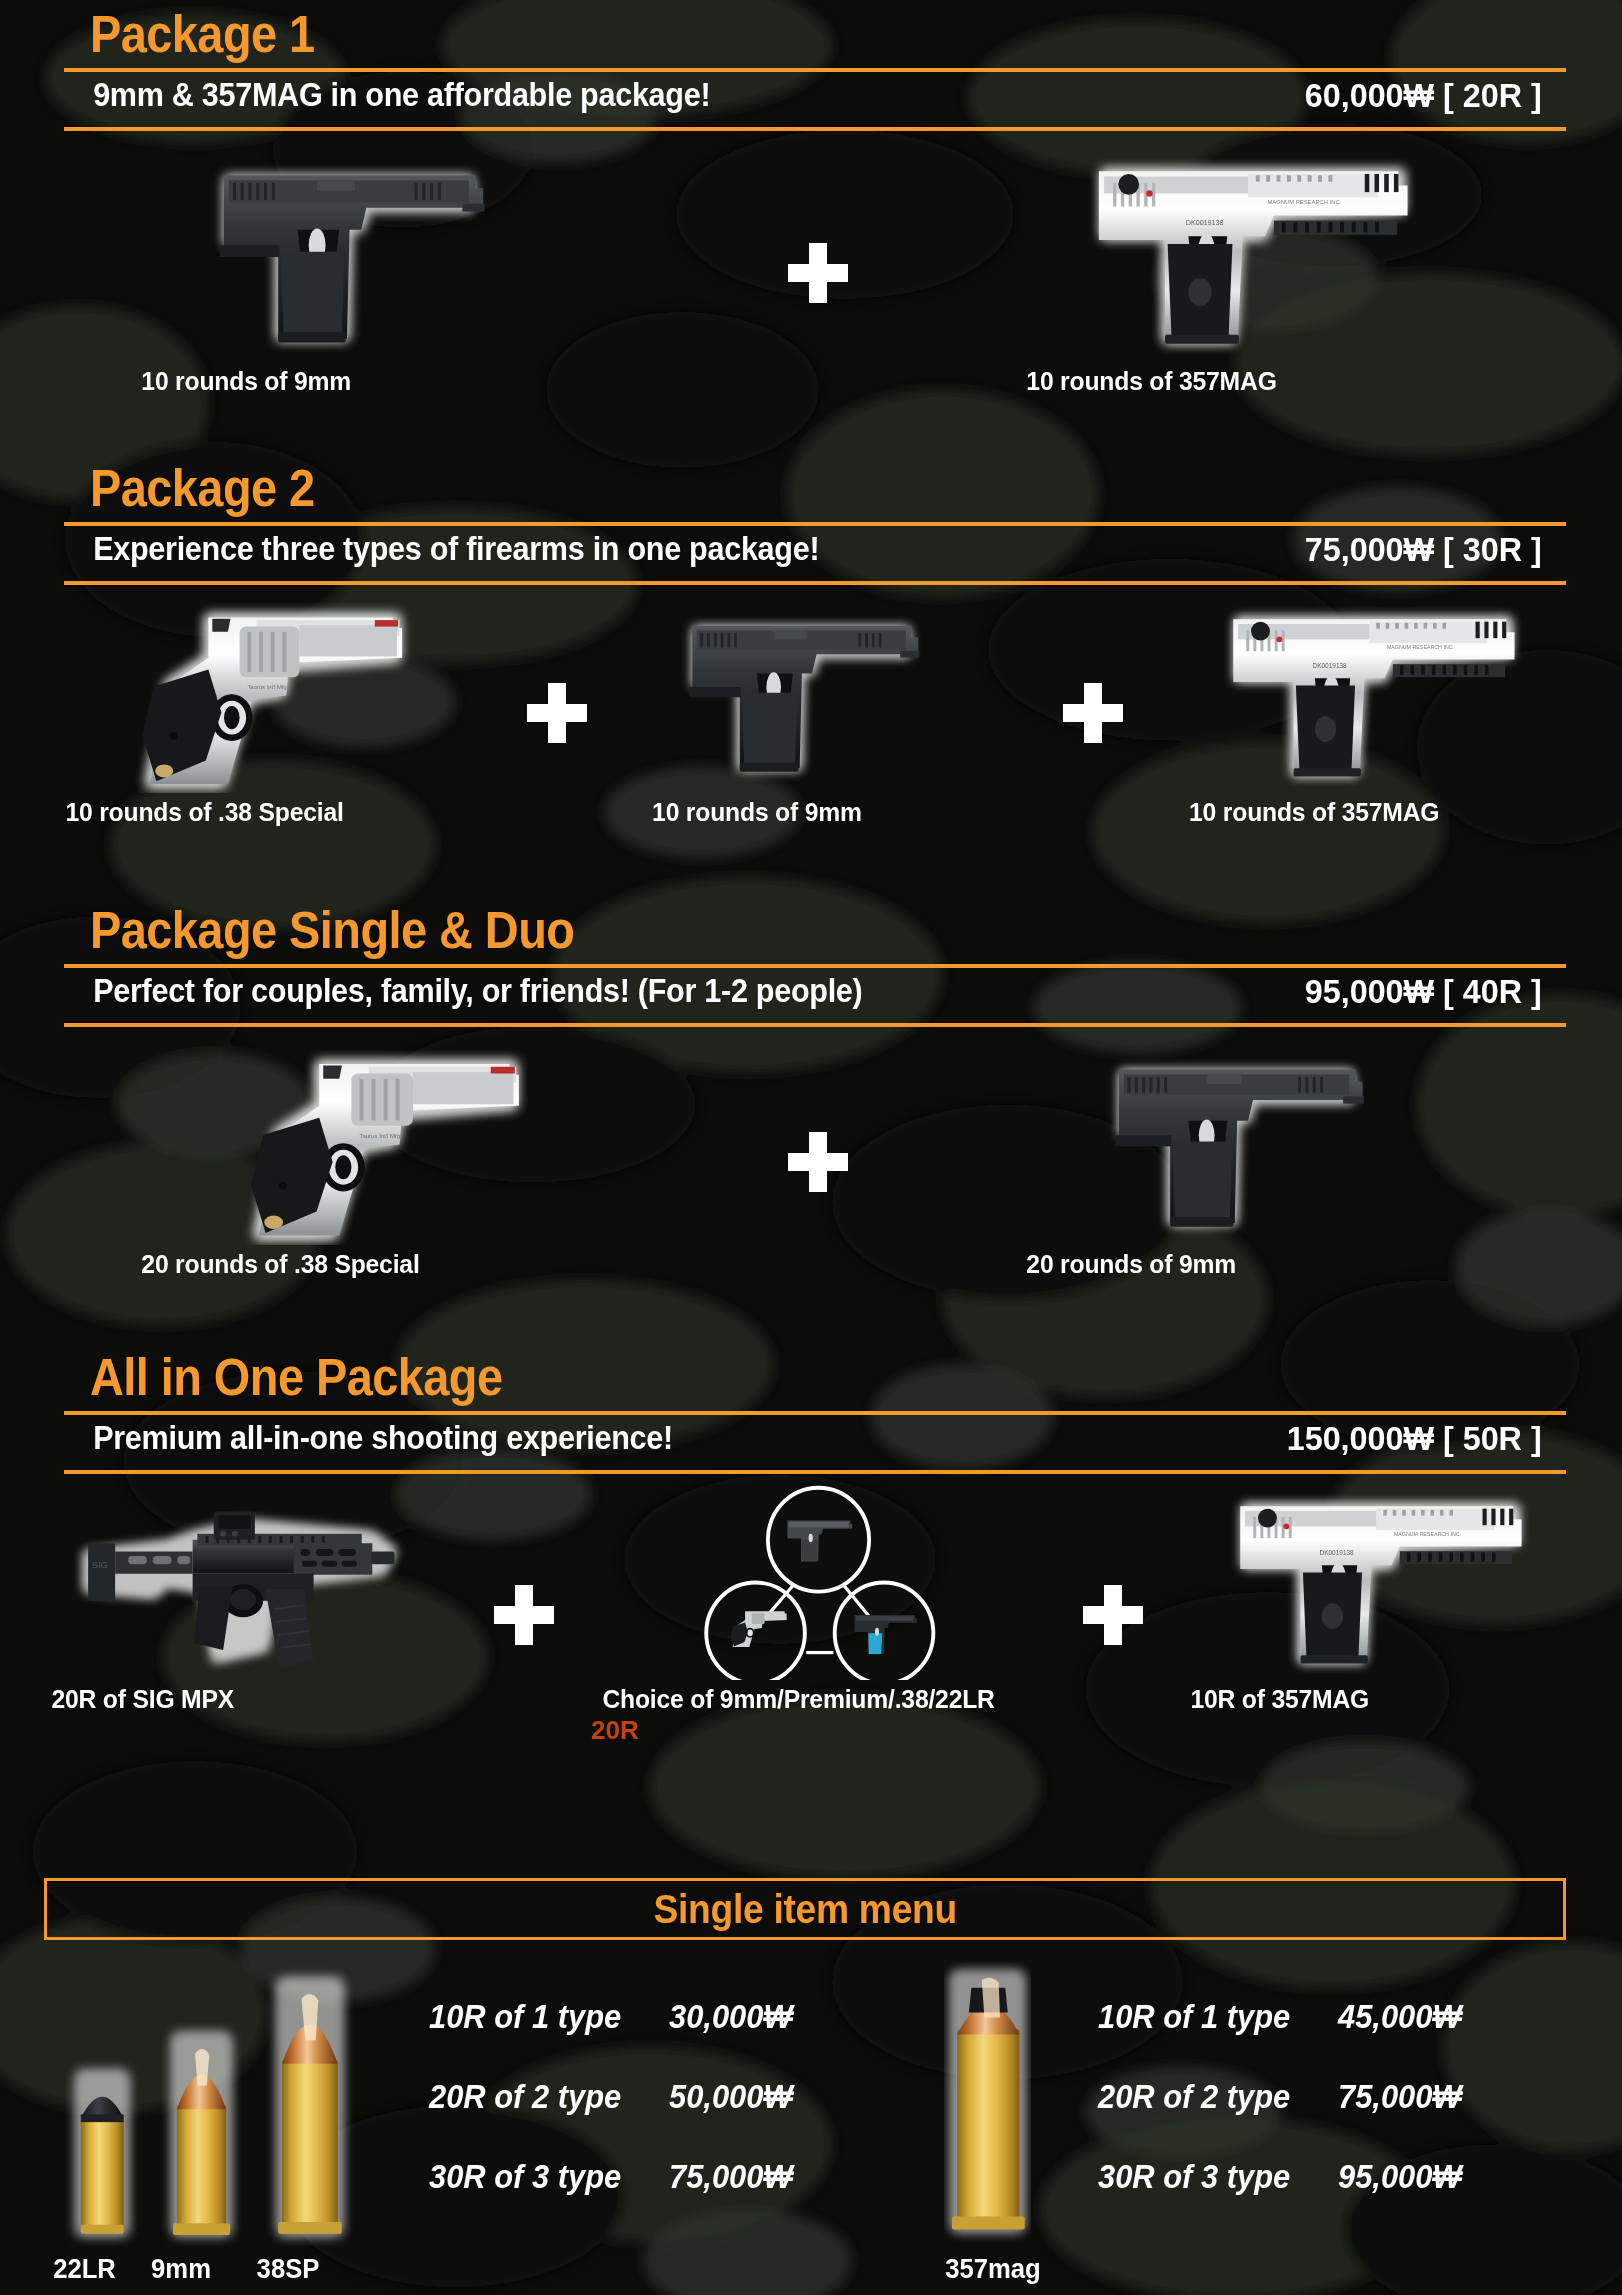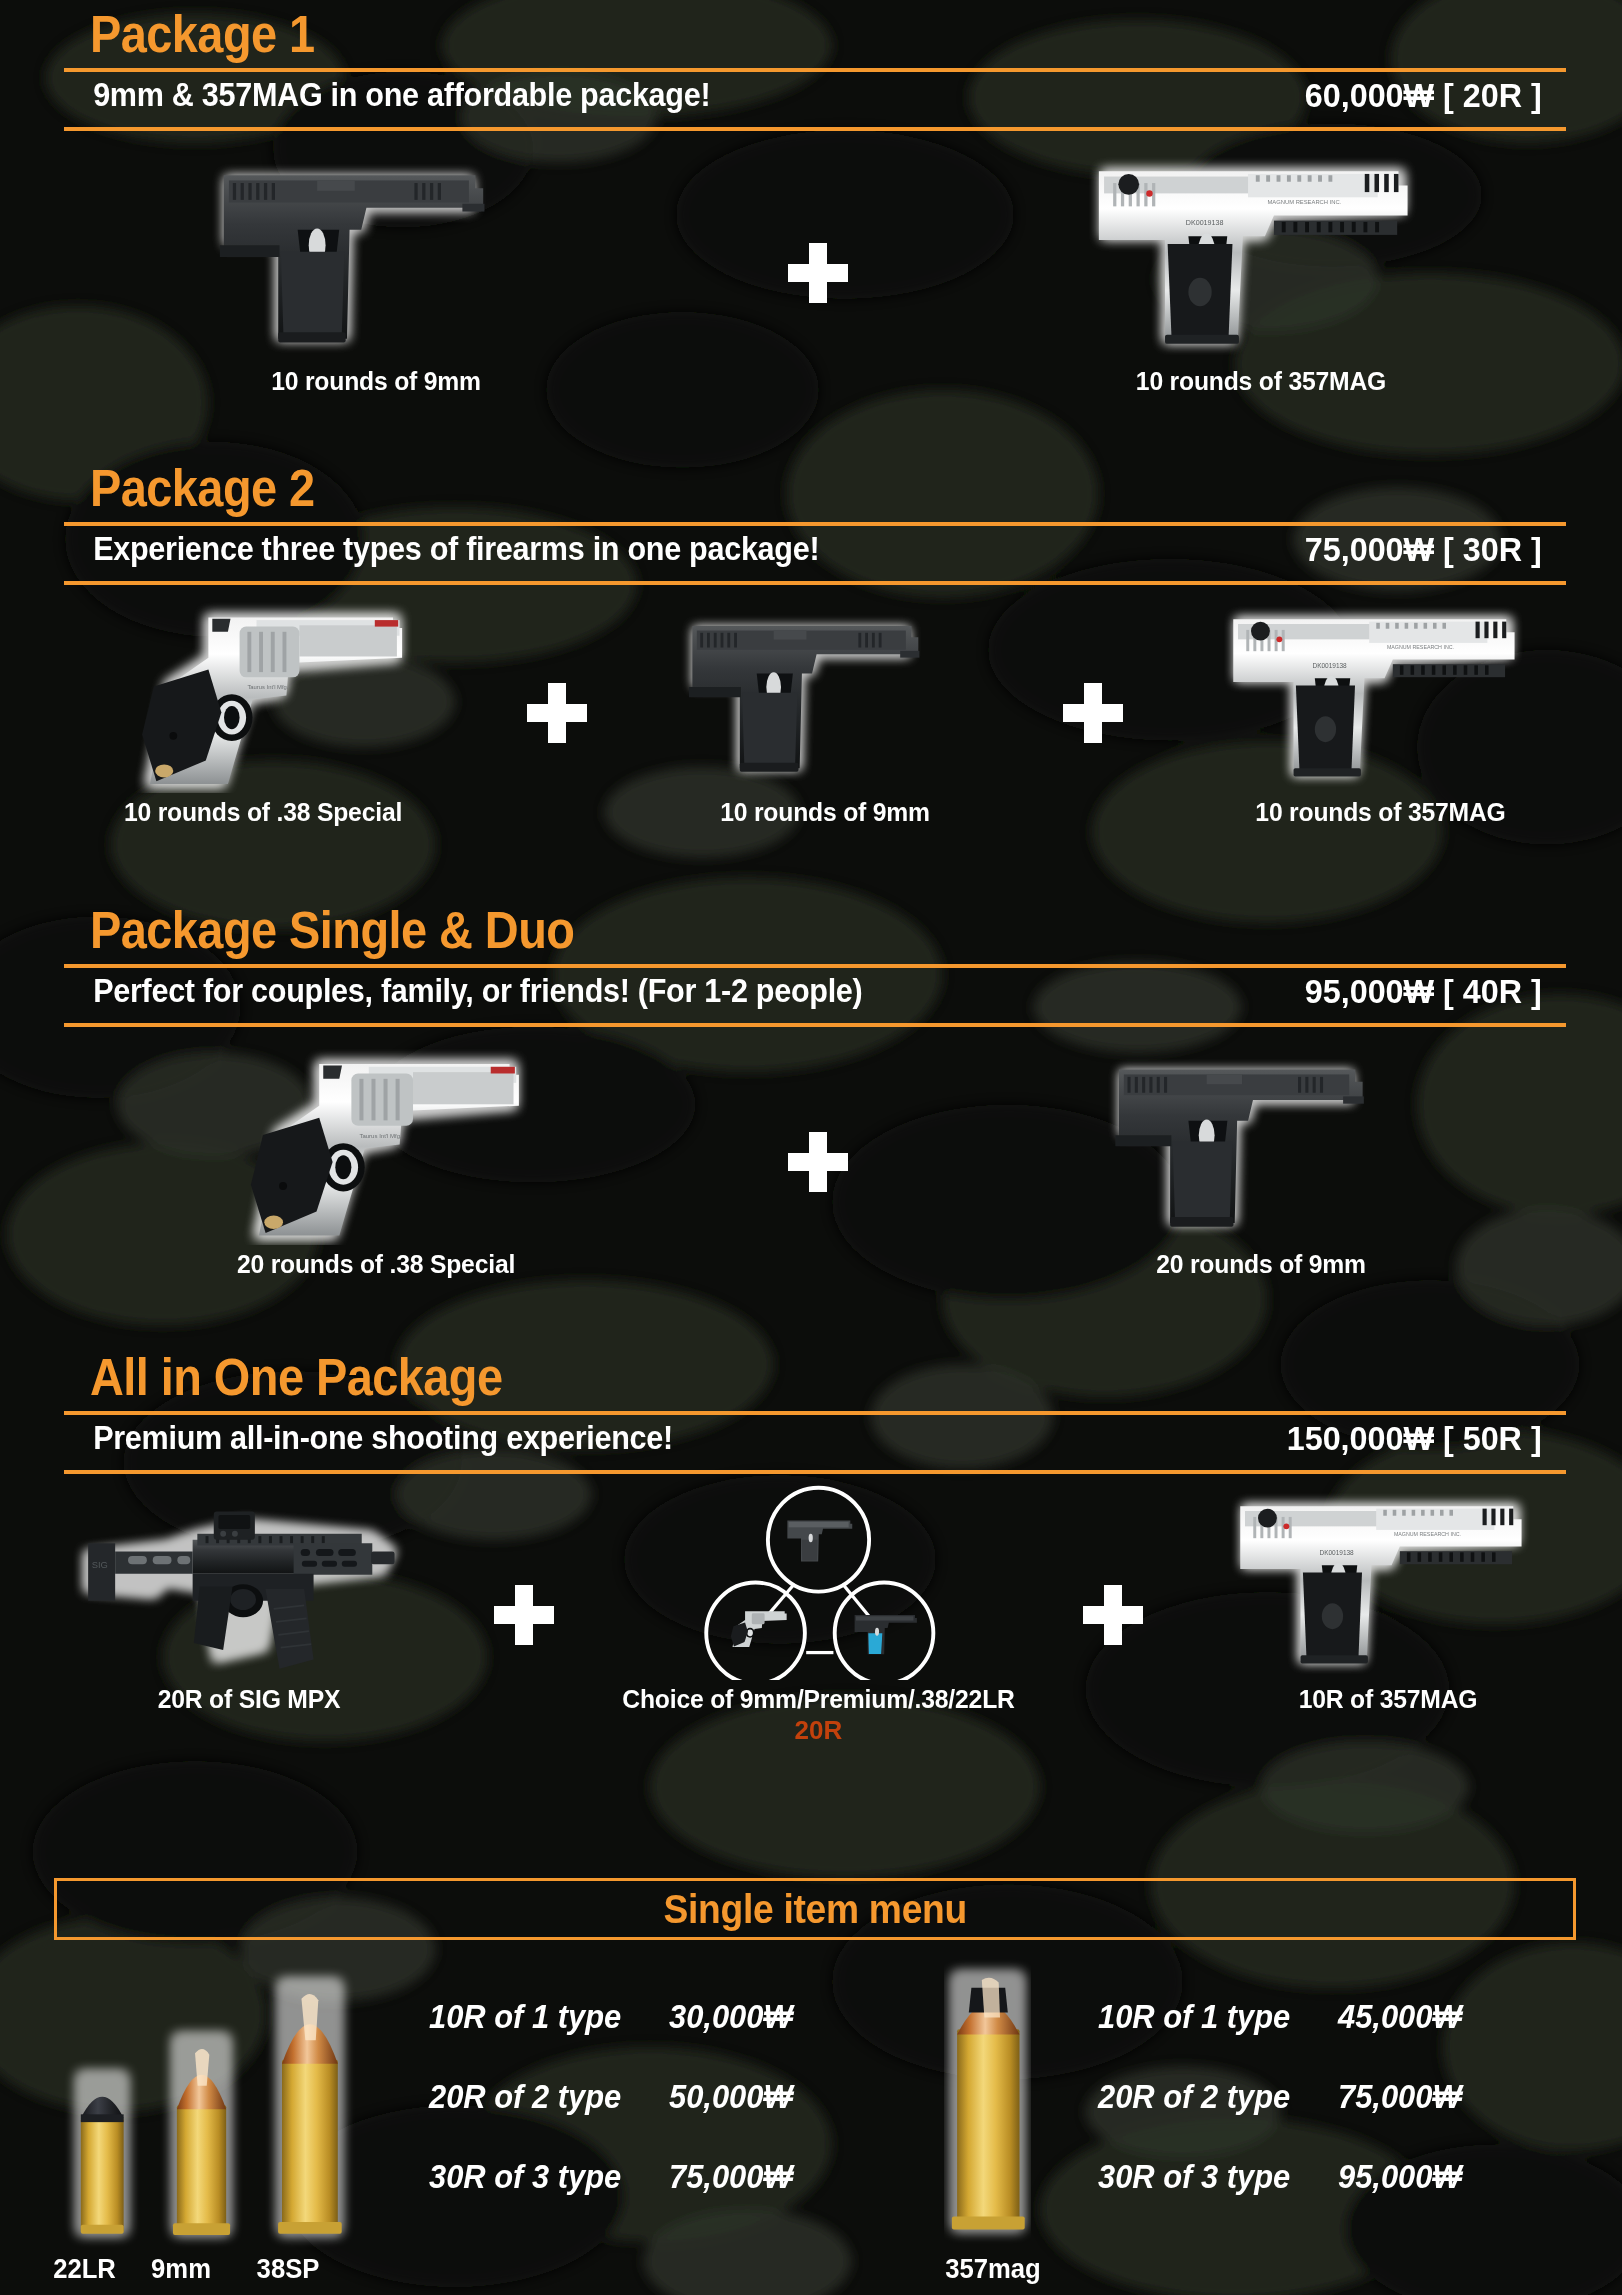--- a/index.html
+++ b/index.html
@@ -64,21 +64,21 @@
     transform-origin:right center;
   }
 
   
   .items {
     display:flex;
     align-items:flex-start;
     justify-content:space-around;
     width:1623px;
   }
-  .item { position:relative; text-align:center; }
+  .item { position:relative; text-align:left; }
   .item-art { display:block; margin:0 auto; }
   .item-cap {
     font-size:26px;
     font-weight:bold;
     color:#fff;
     white-space:nowrap;
     letter-spacing:-0.2px;
     transform:scaleX(0.95);
     margin-top:3.9px;
   }
@@ -92,21 +92,21 @@
   }
   .plus::before, .plus::after {
     content:""; position:absolute; background:#fff;
   }
   .plus::before { left:21px; top:0; width:18px; height:60px; }
   .plus::after  { left:0; top:21px; width:60px; height:18px; }
 
   
   #single-box {
     position:absolute;
-    left:54px; top:1878px;
+    left:44px; top:1878px;
     width:1522px; height:62px;
     border:3.2px solid #f5982e;
     display:flex; align-items:center; justify-content:center;
   }
   #single-title {
     font-size:40px; font-weight:bold; color:#f5982e;
     letter-spacing:-0.3px; transform:scaleX(0.93);
   }
 
   .price-table { position:absolute; }

